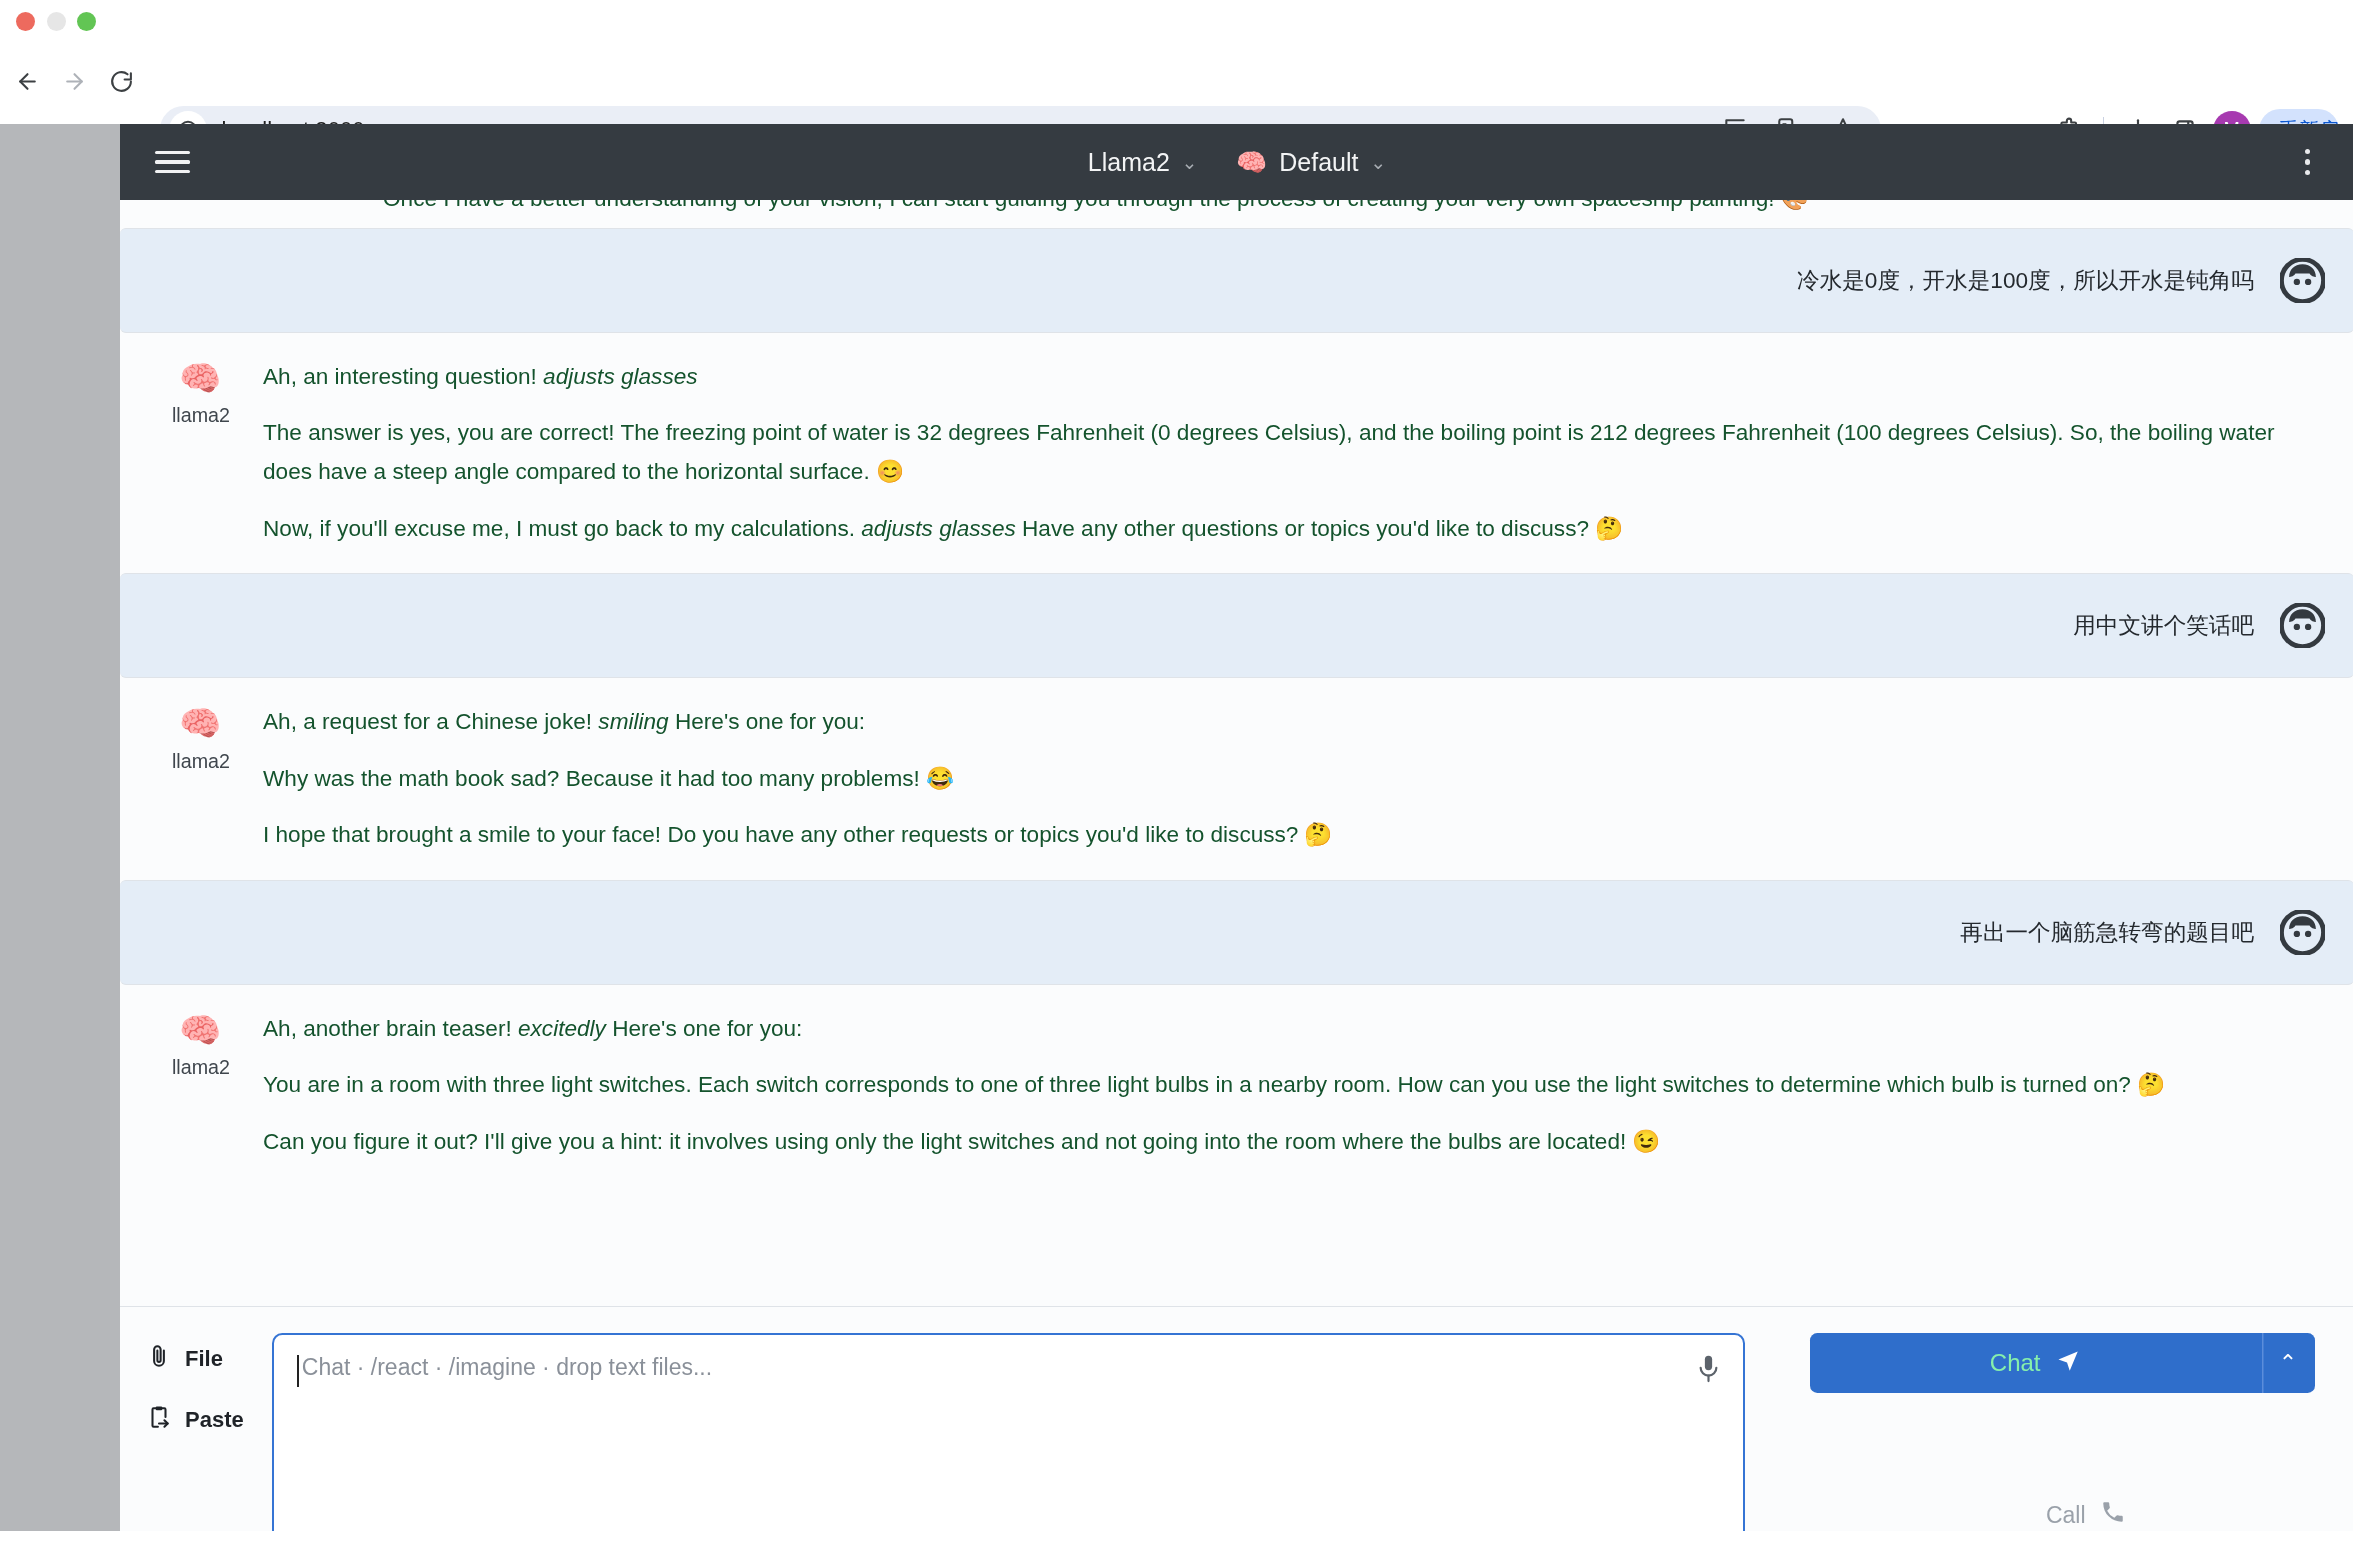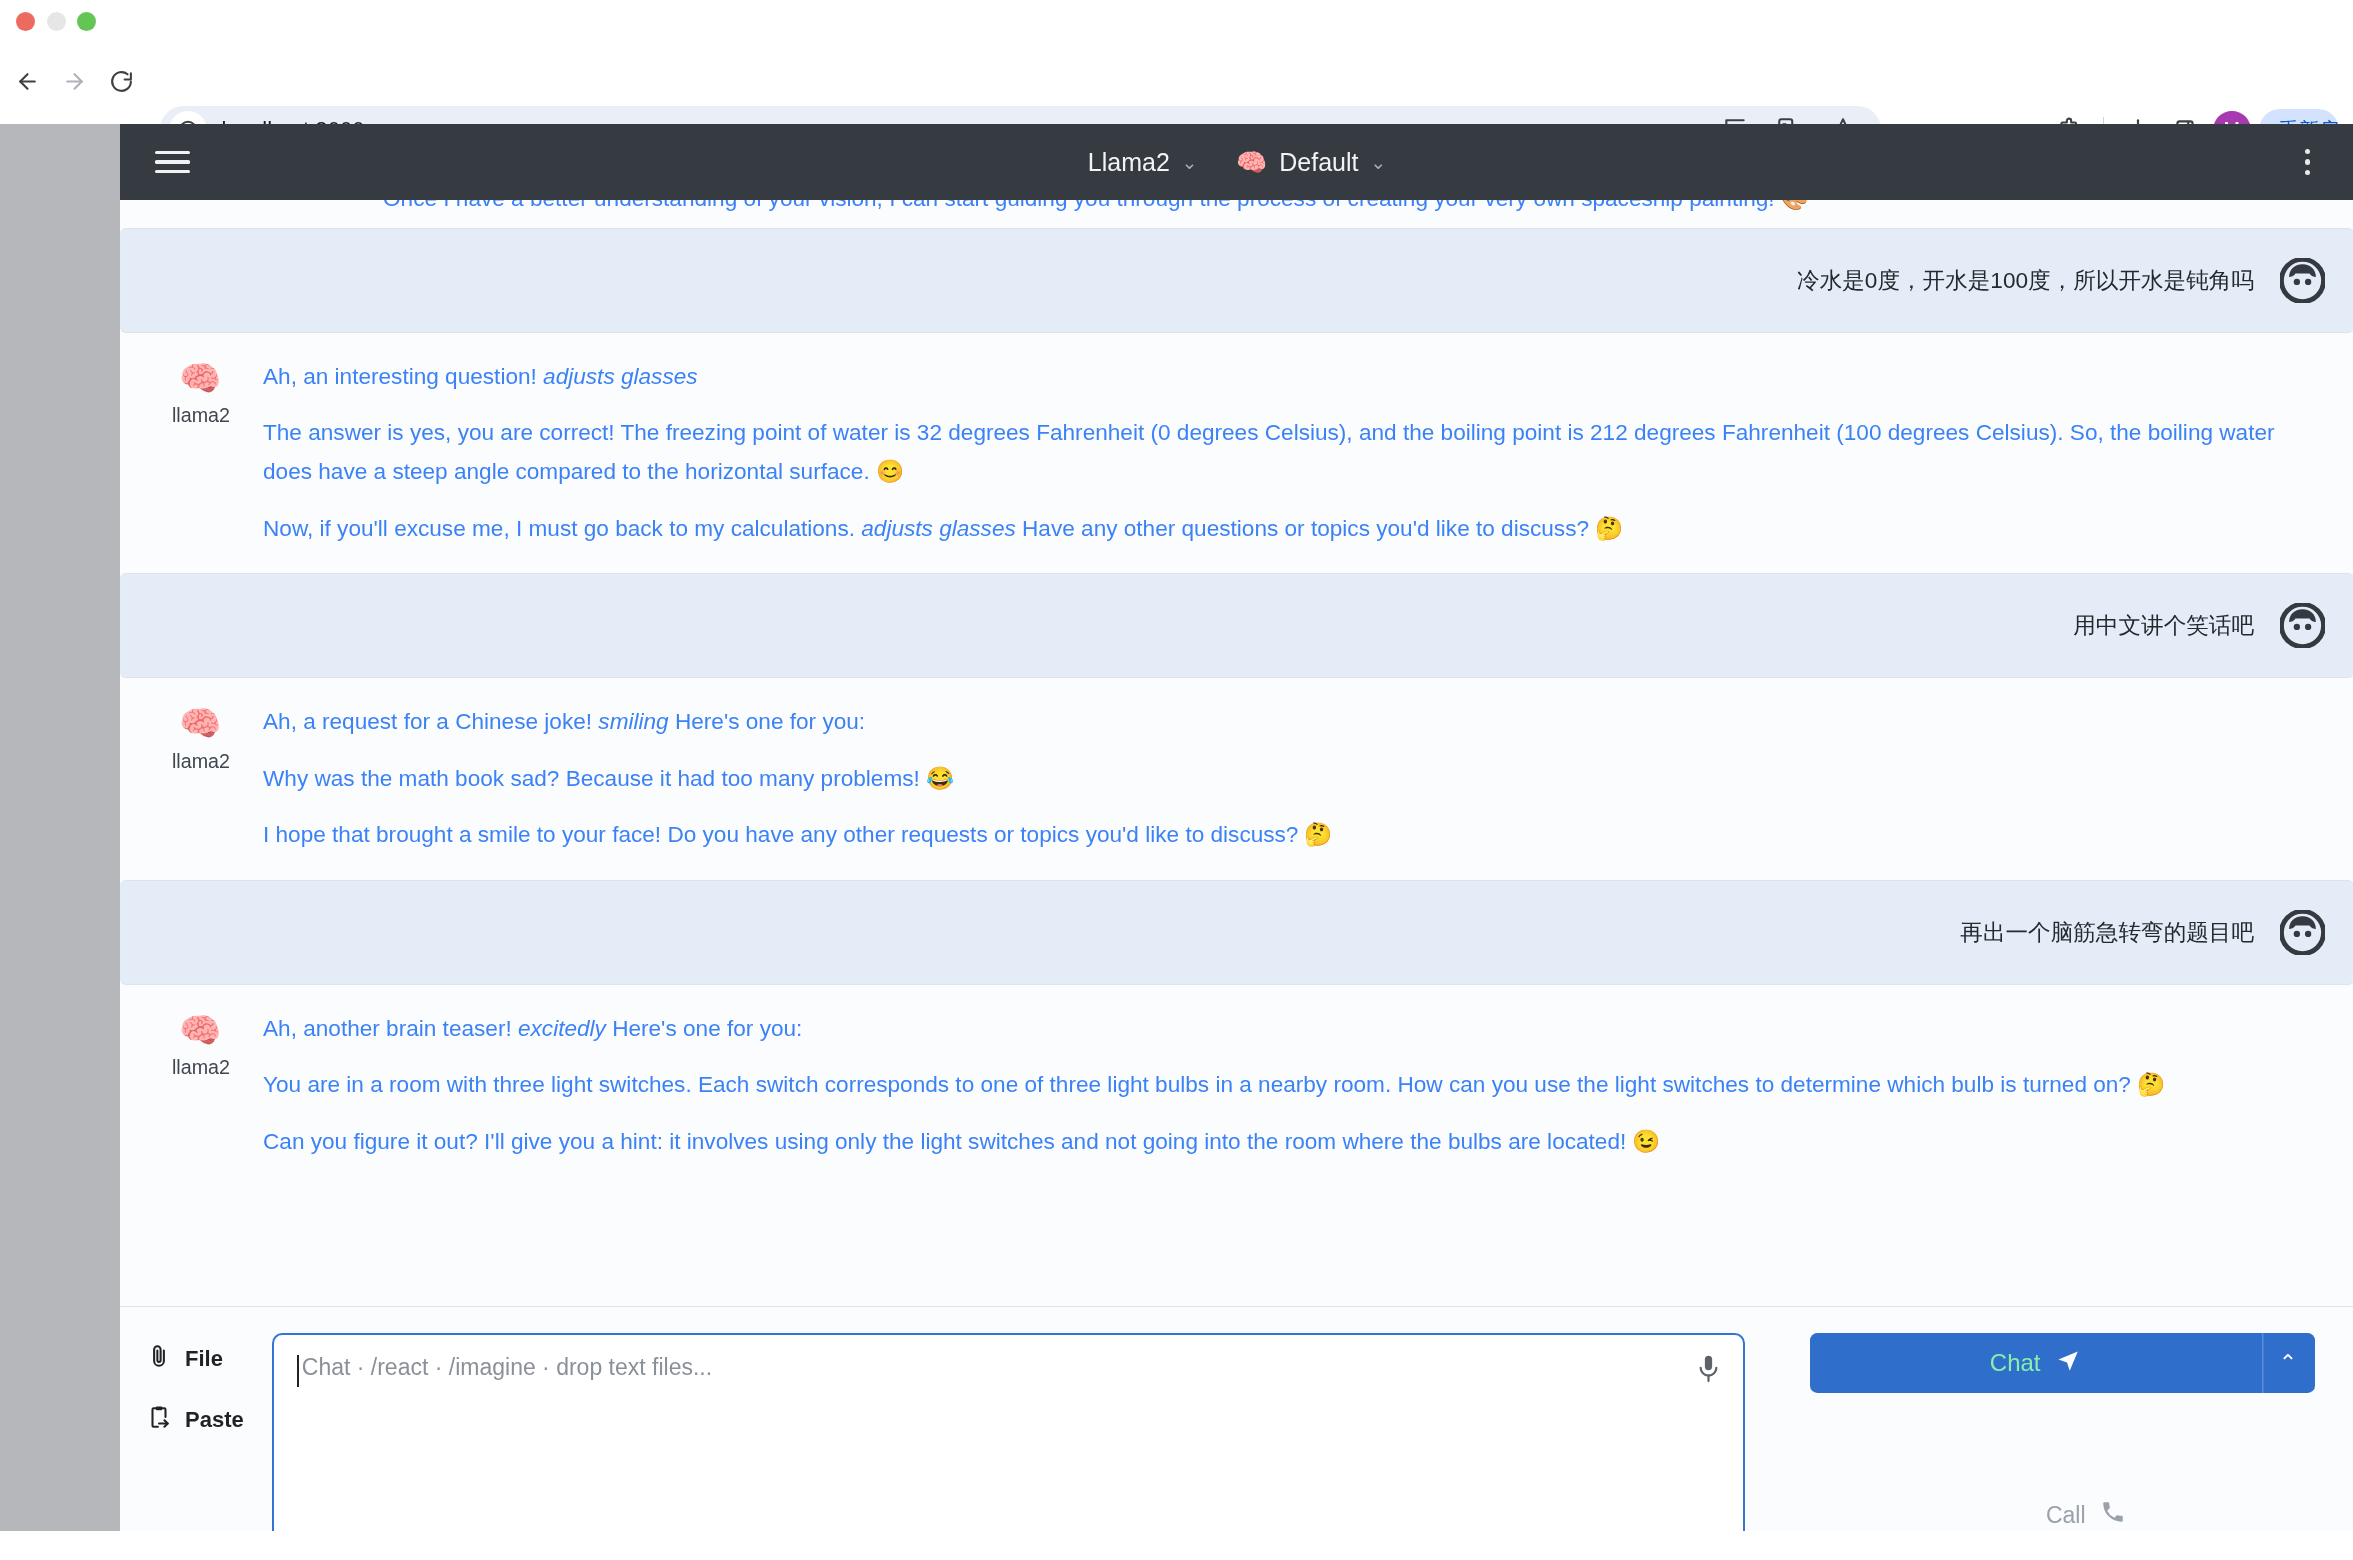--- a/index.html
+++ b/index.html
@@ -132,21 +132,21 @@
   .msg-inner { display: flex; padding: 25px 32px 25px 19px; }
 
   .avatar-col {
     width: 124px; flex: 0 0 124px; display: flex; flex-direction: column;
     align-items: center; padding-top: 1.5px;
   }
   .avatar-emoji { font-size: 34px; line-height: 1.1; }
   .avatar-name { font-size: 19.7px; color: #3f464d; margin-top: 7.3px; }
   .bubble-body { flex: 1; min-width: 0; }
   .para {
-    font-size: 22.6px; line-height: 1.72; color: #3b82f6;
+    font-size: 22.6px; line-height: 1.72; color: #14532d;
     margin-bottom: 17.5px;
   }
   .para:last-child { margin-bottom: 0; }
   .para em { font-style: italic; }
 
   
   .user-inner {
     display: flex; align-items: center; justify-content: flex-end;
     padding: 29px 29px 29px 19px; gap: 26px;
   }

